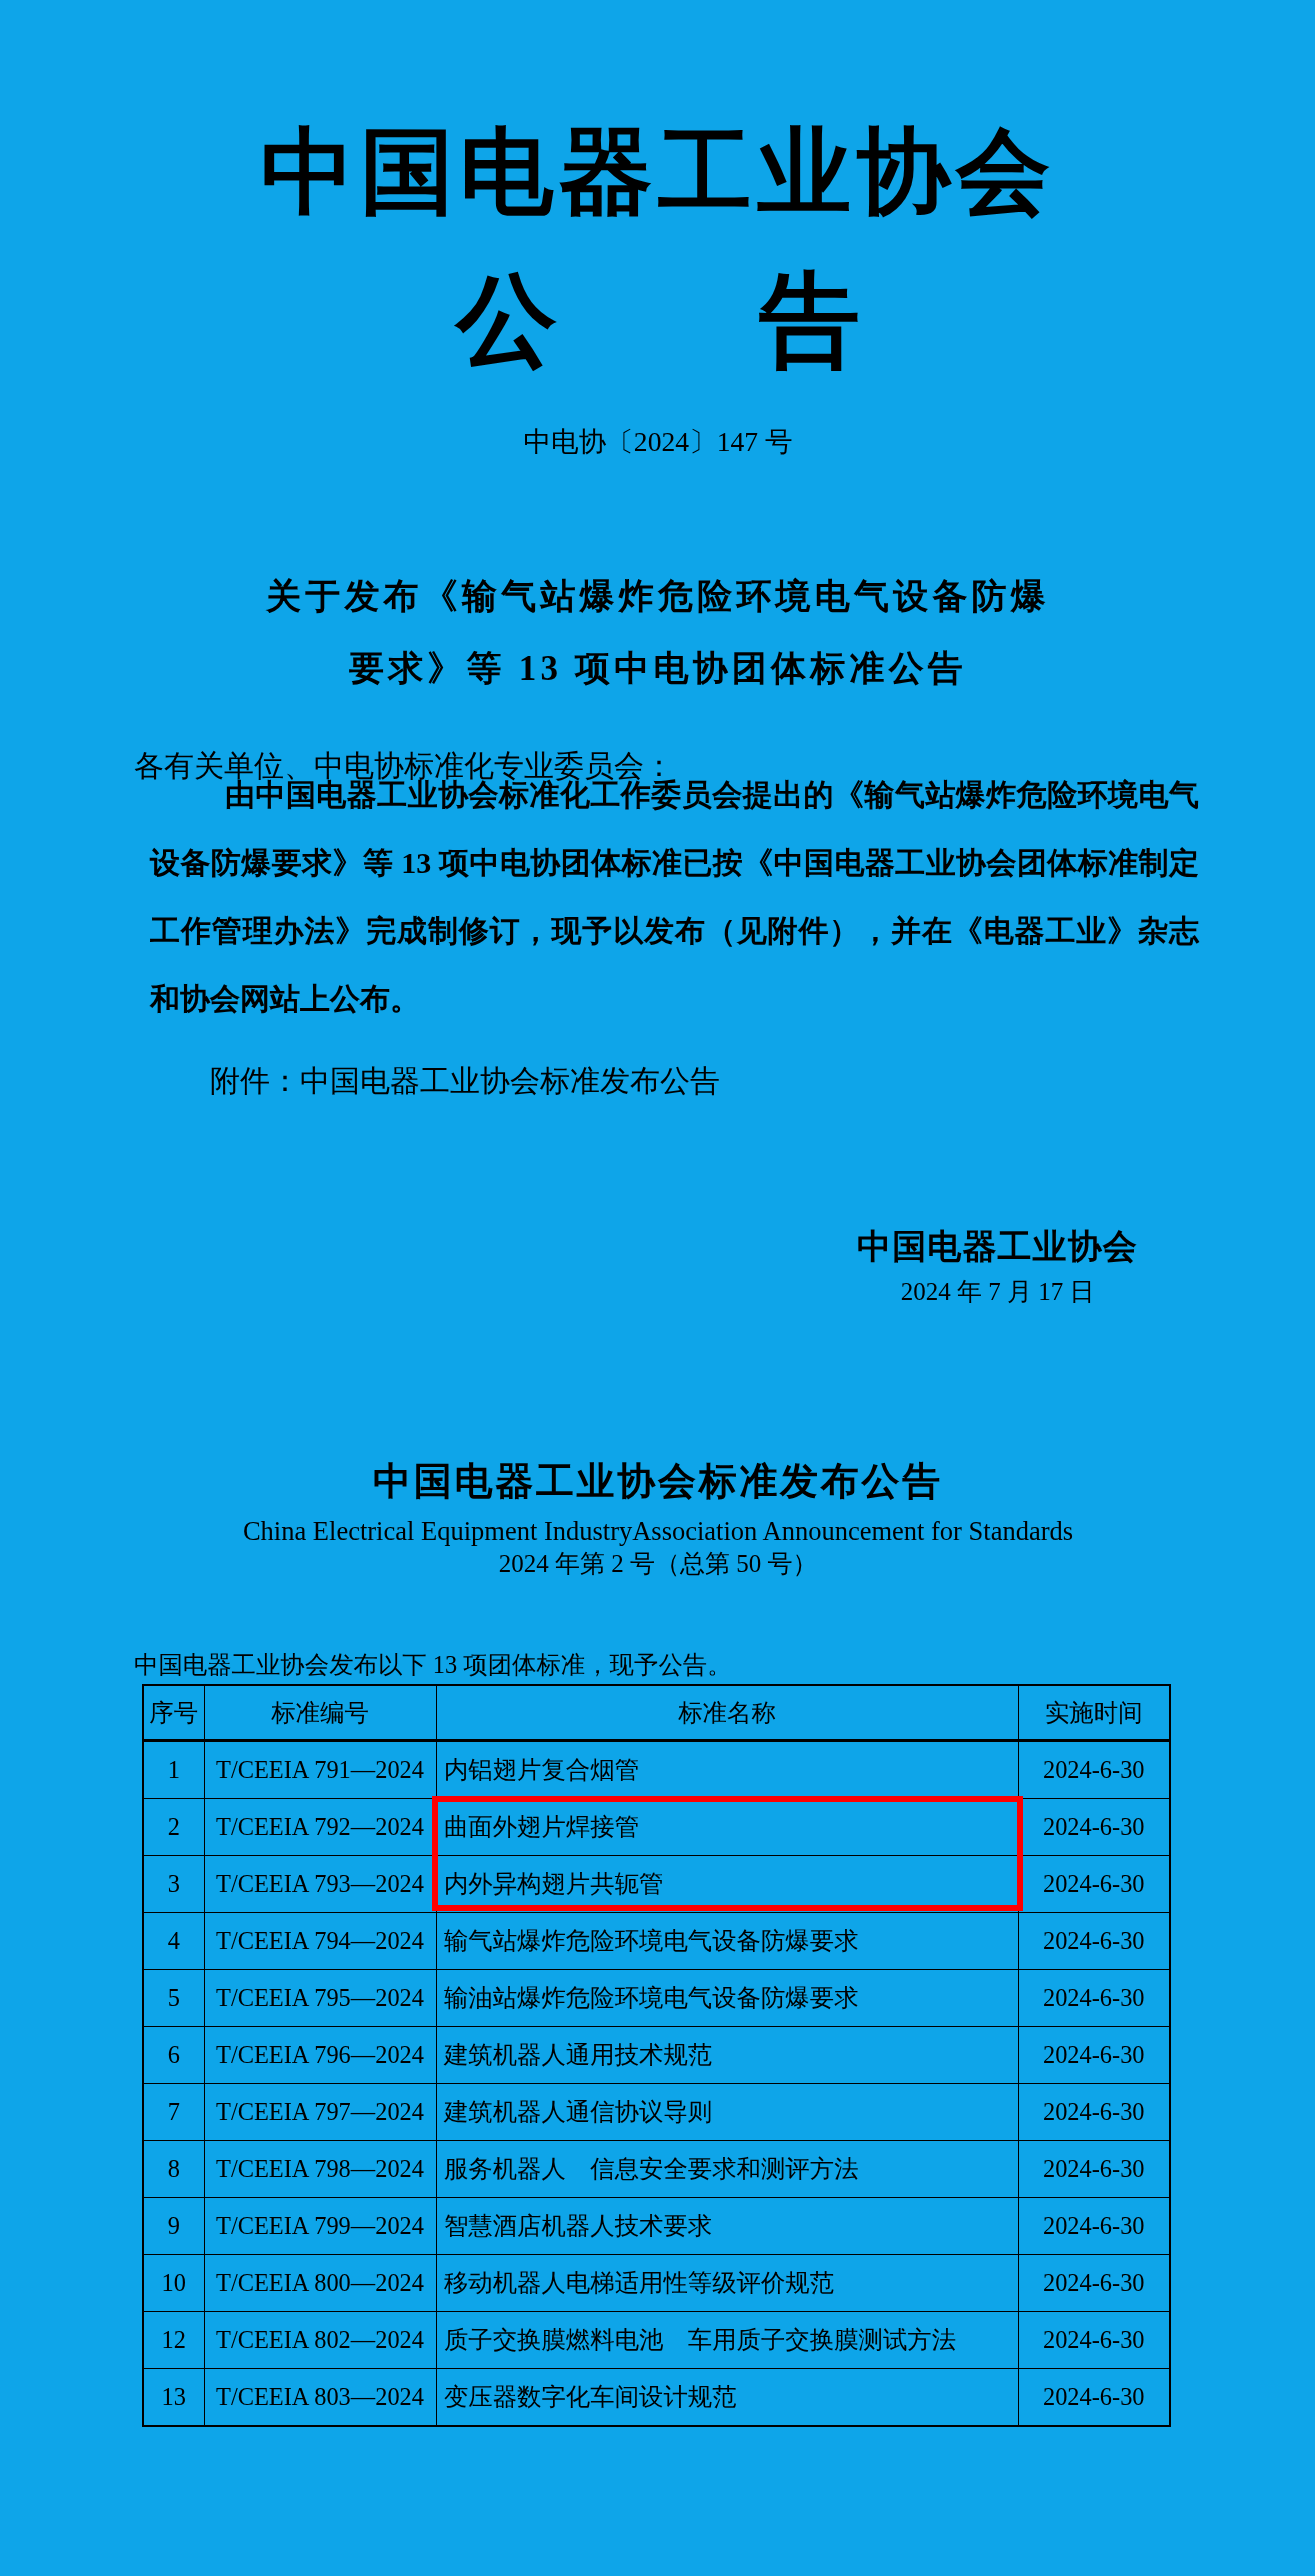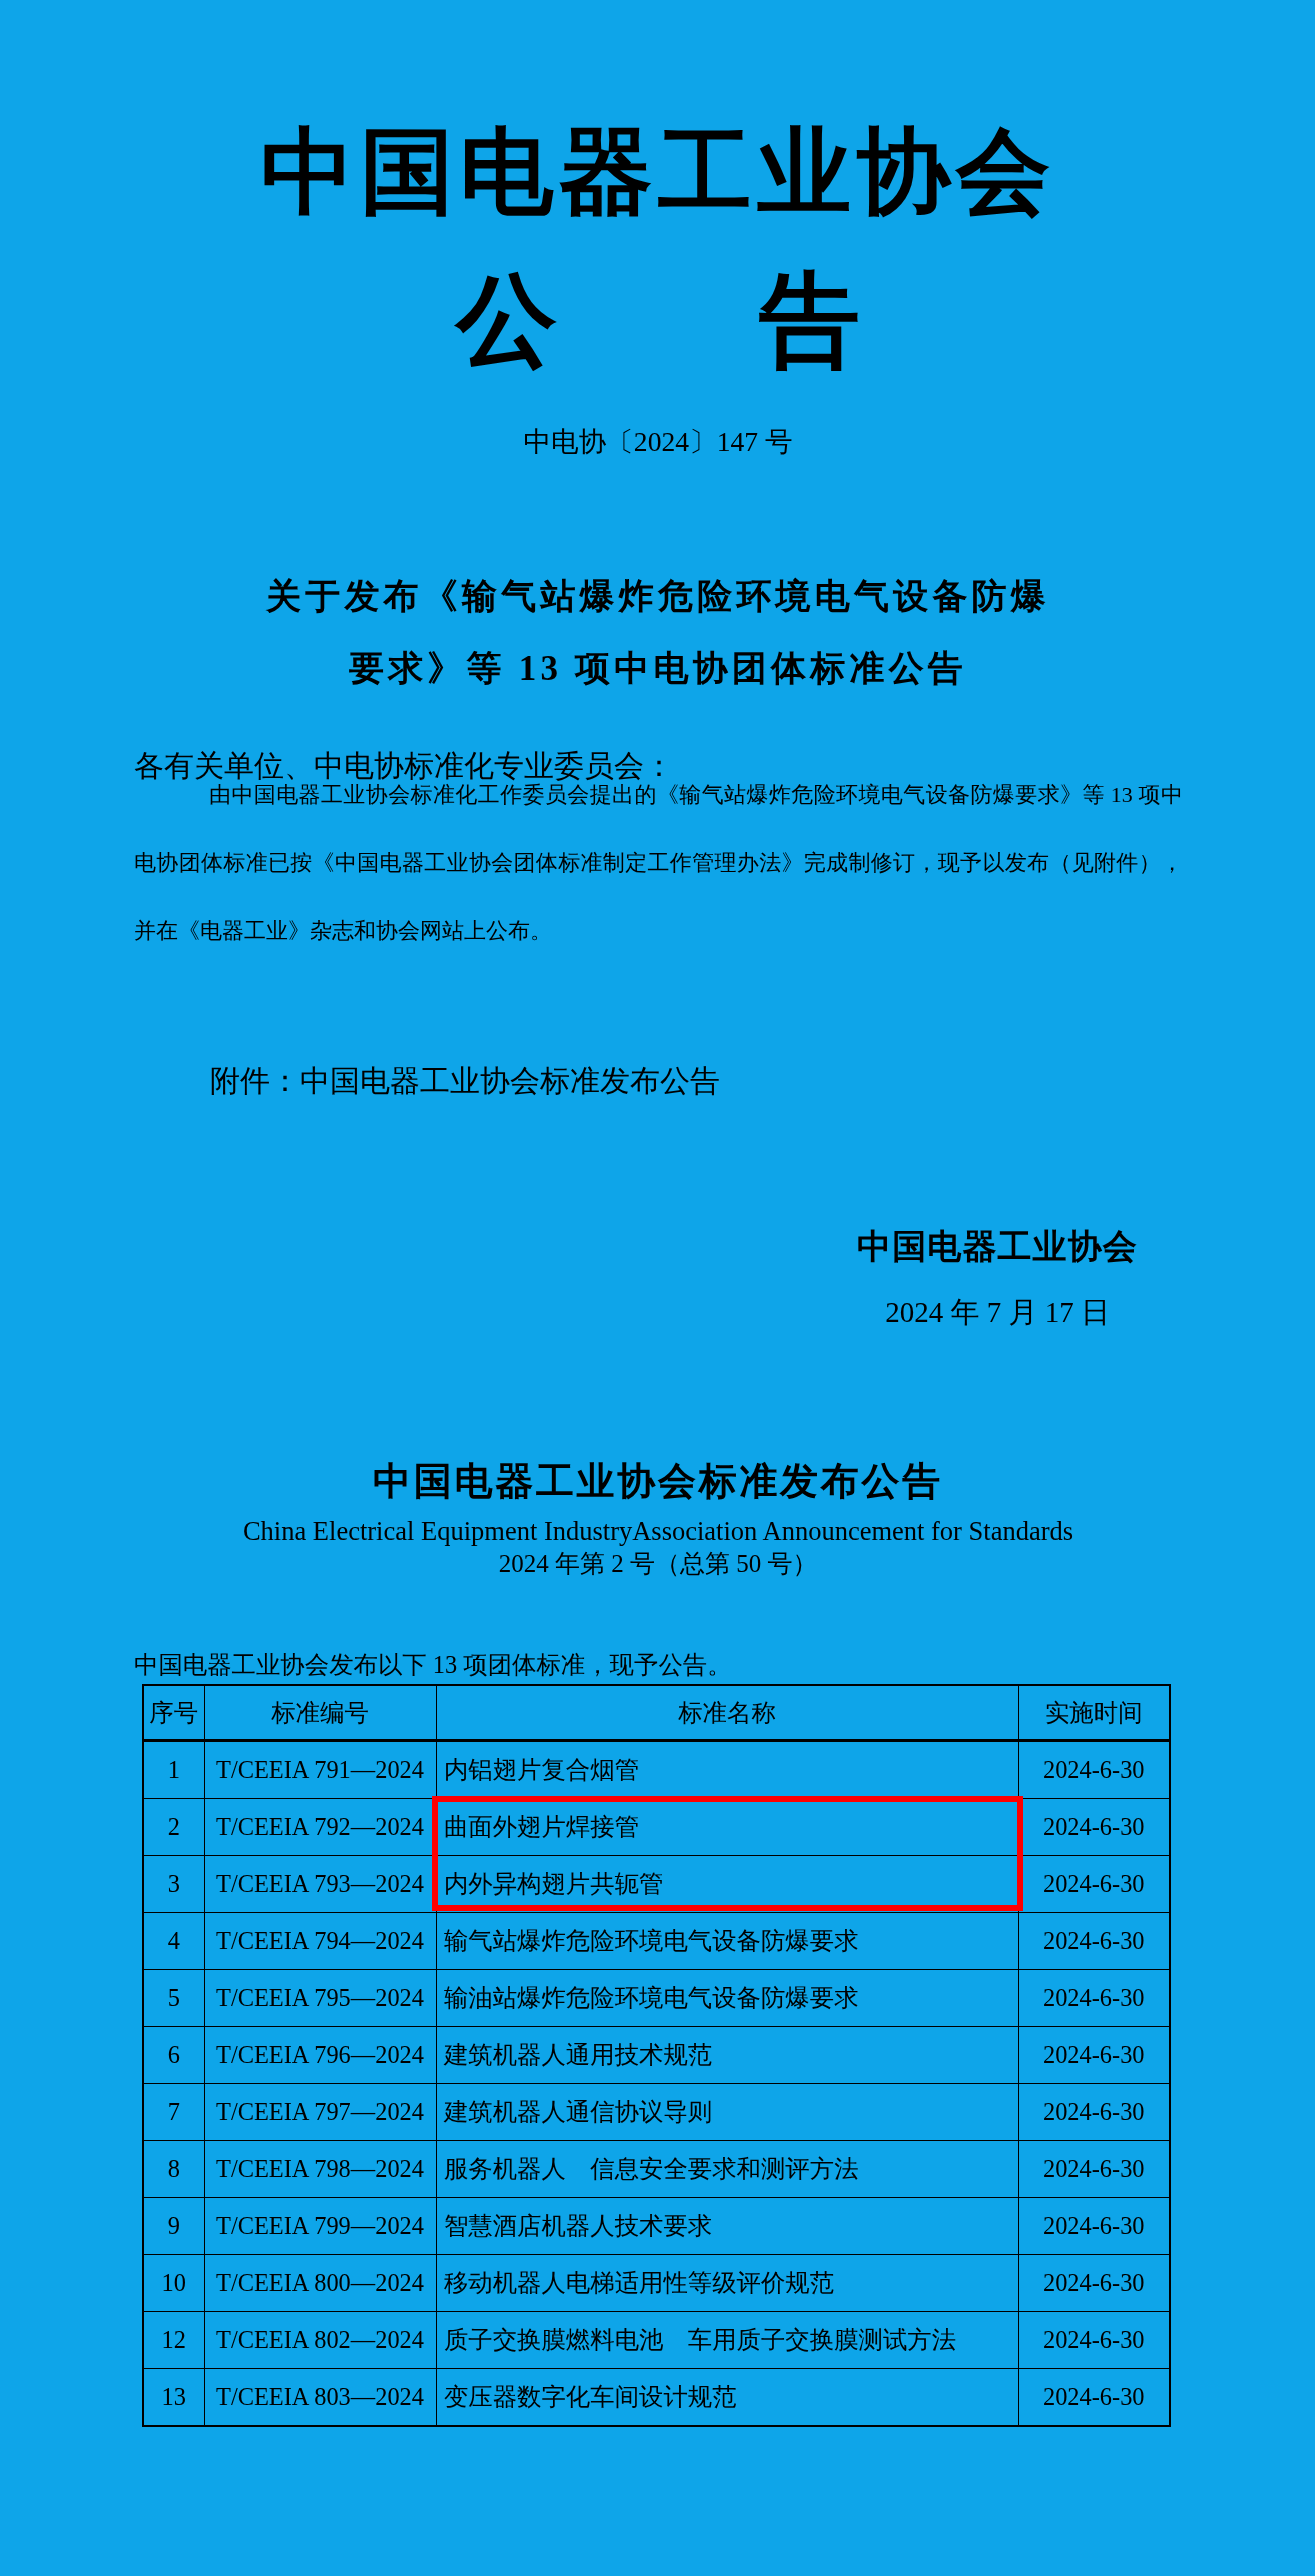--- a/index.html
+++ b/index.html
@@ -38,49 +38,50 @@
     font-weight:bold;
     letter-spacing:4.2px;
     line-height:72px;
   }
   .salutation{
     left:134px;
     top:746px;
     font-size:30px;
   }
   .body-par{
-    left:134px;
+    left:150px;
     top:761px;
     width:1049px;
-    font-size:22px;
+    font-size:30px;
     line-height:68px;
     text-align:justify;
     text-justify:inter-ideograph;
     text-indent:75px;
+    font-weight:bold;
   }
   .attachment{
     left:210px;
     top:1061px;
     font-size:30px;
   }
   .sign-block{
     top:1224px;
     right:170px;
     width:297px;
     text-align:center;
   }
   .sign-org{
     font-size:34px;
     font-weight:bold;
     letter-spacing:1.1px;
     white-space:nowrap;
   }
   .sign-date{
-    margin-top:23px;
-    font-size:29px;
+    margin-top:5px;
+    font-size:25px;
     white-space:nowrap;
   }
   .std-title-cn{
     top:1456px;
     font-size:38px;
     font-weight:bold;
     letter-spacing:2.7px;
     font-family:"Liberation Sans","DejaVu Sans",sans-serif;
   }
   .std-title-en{

